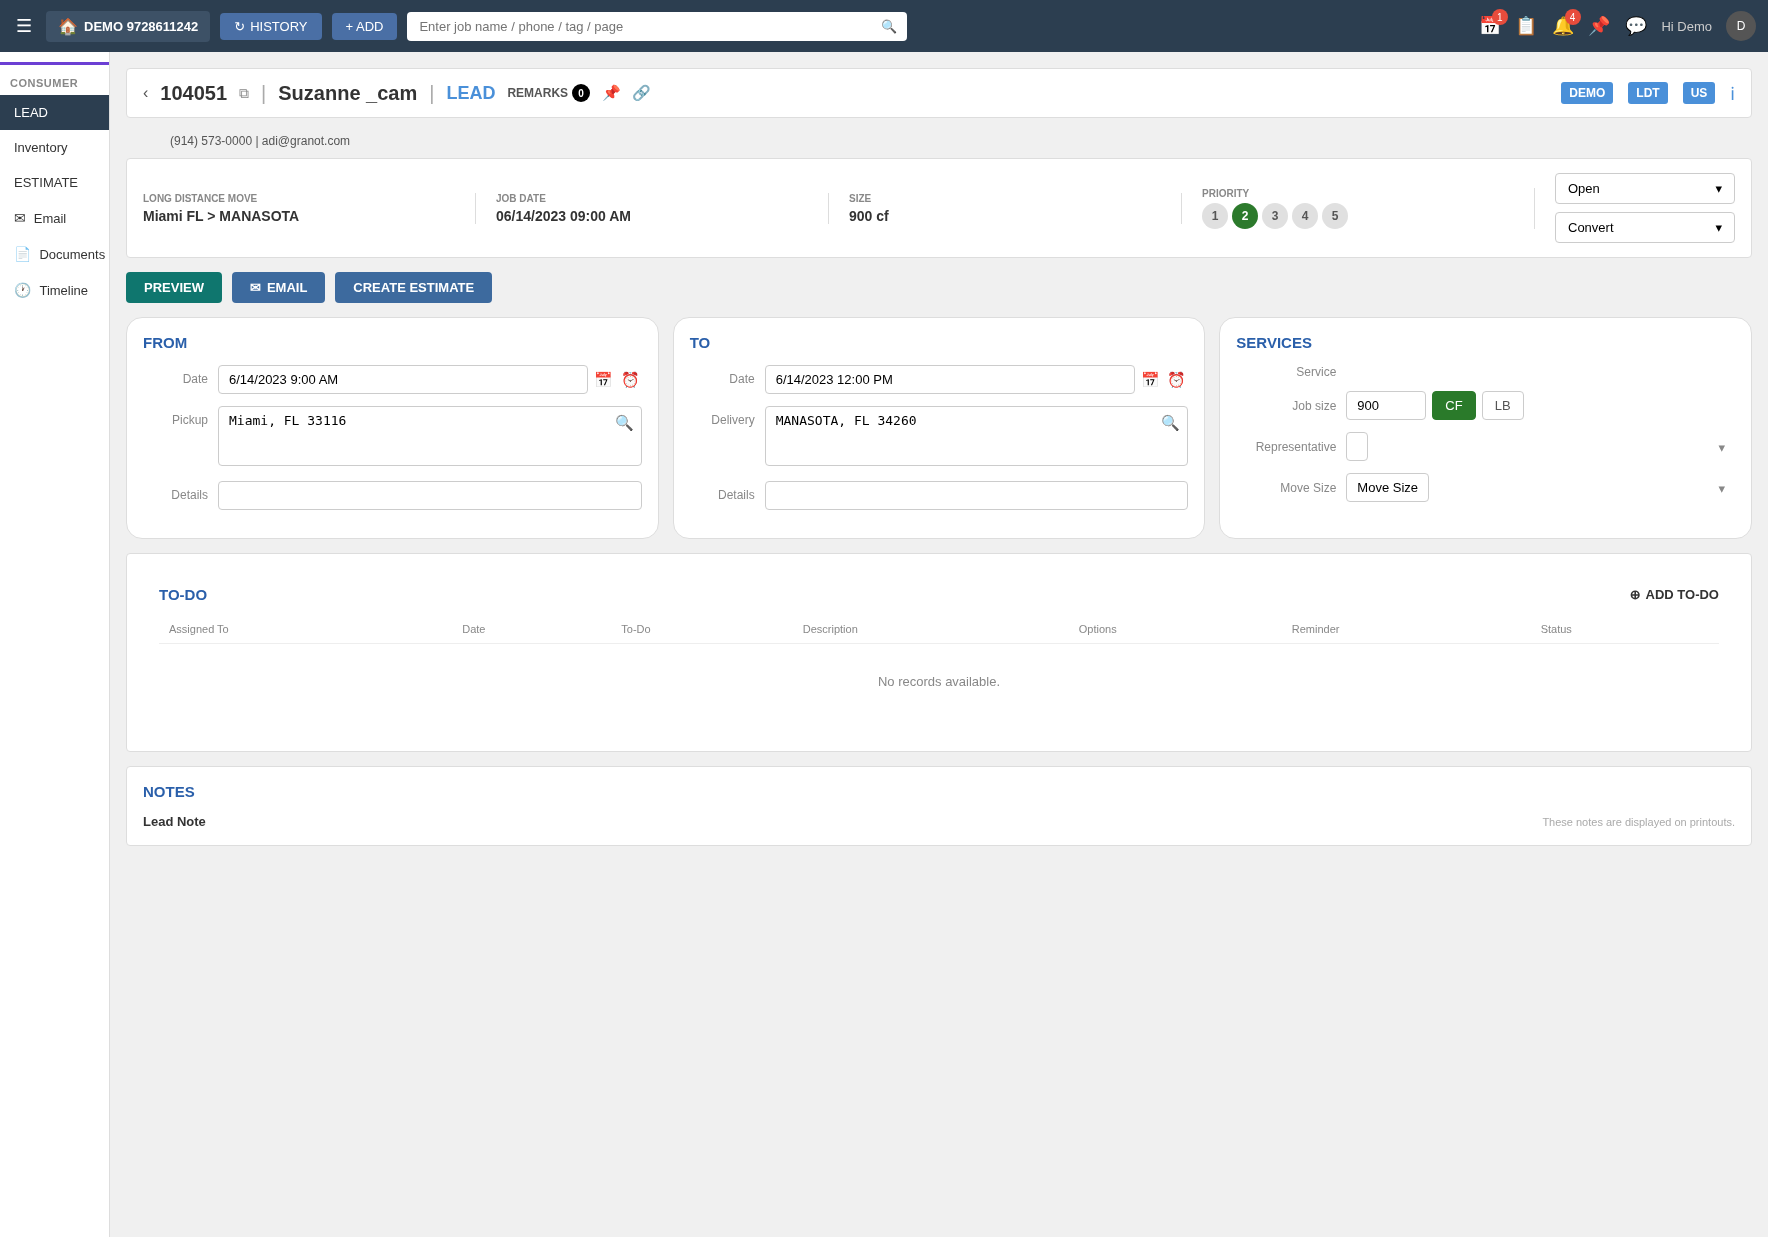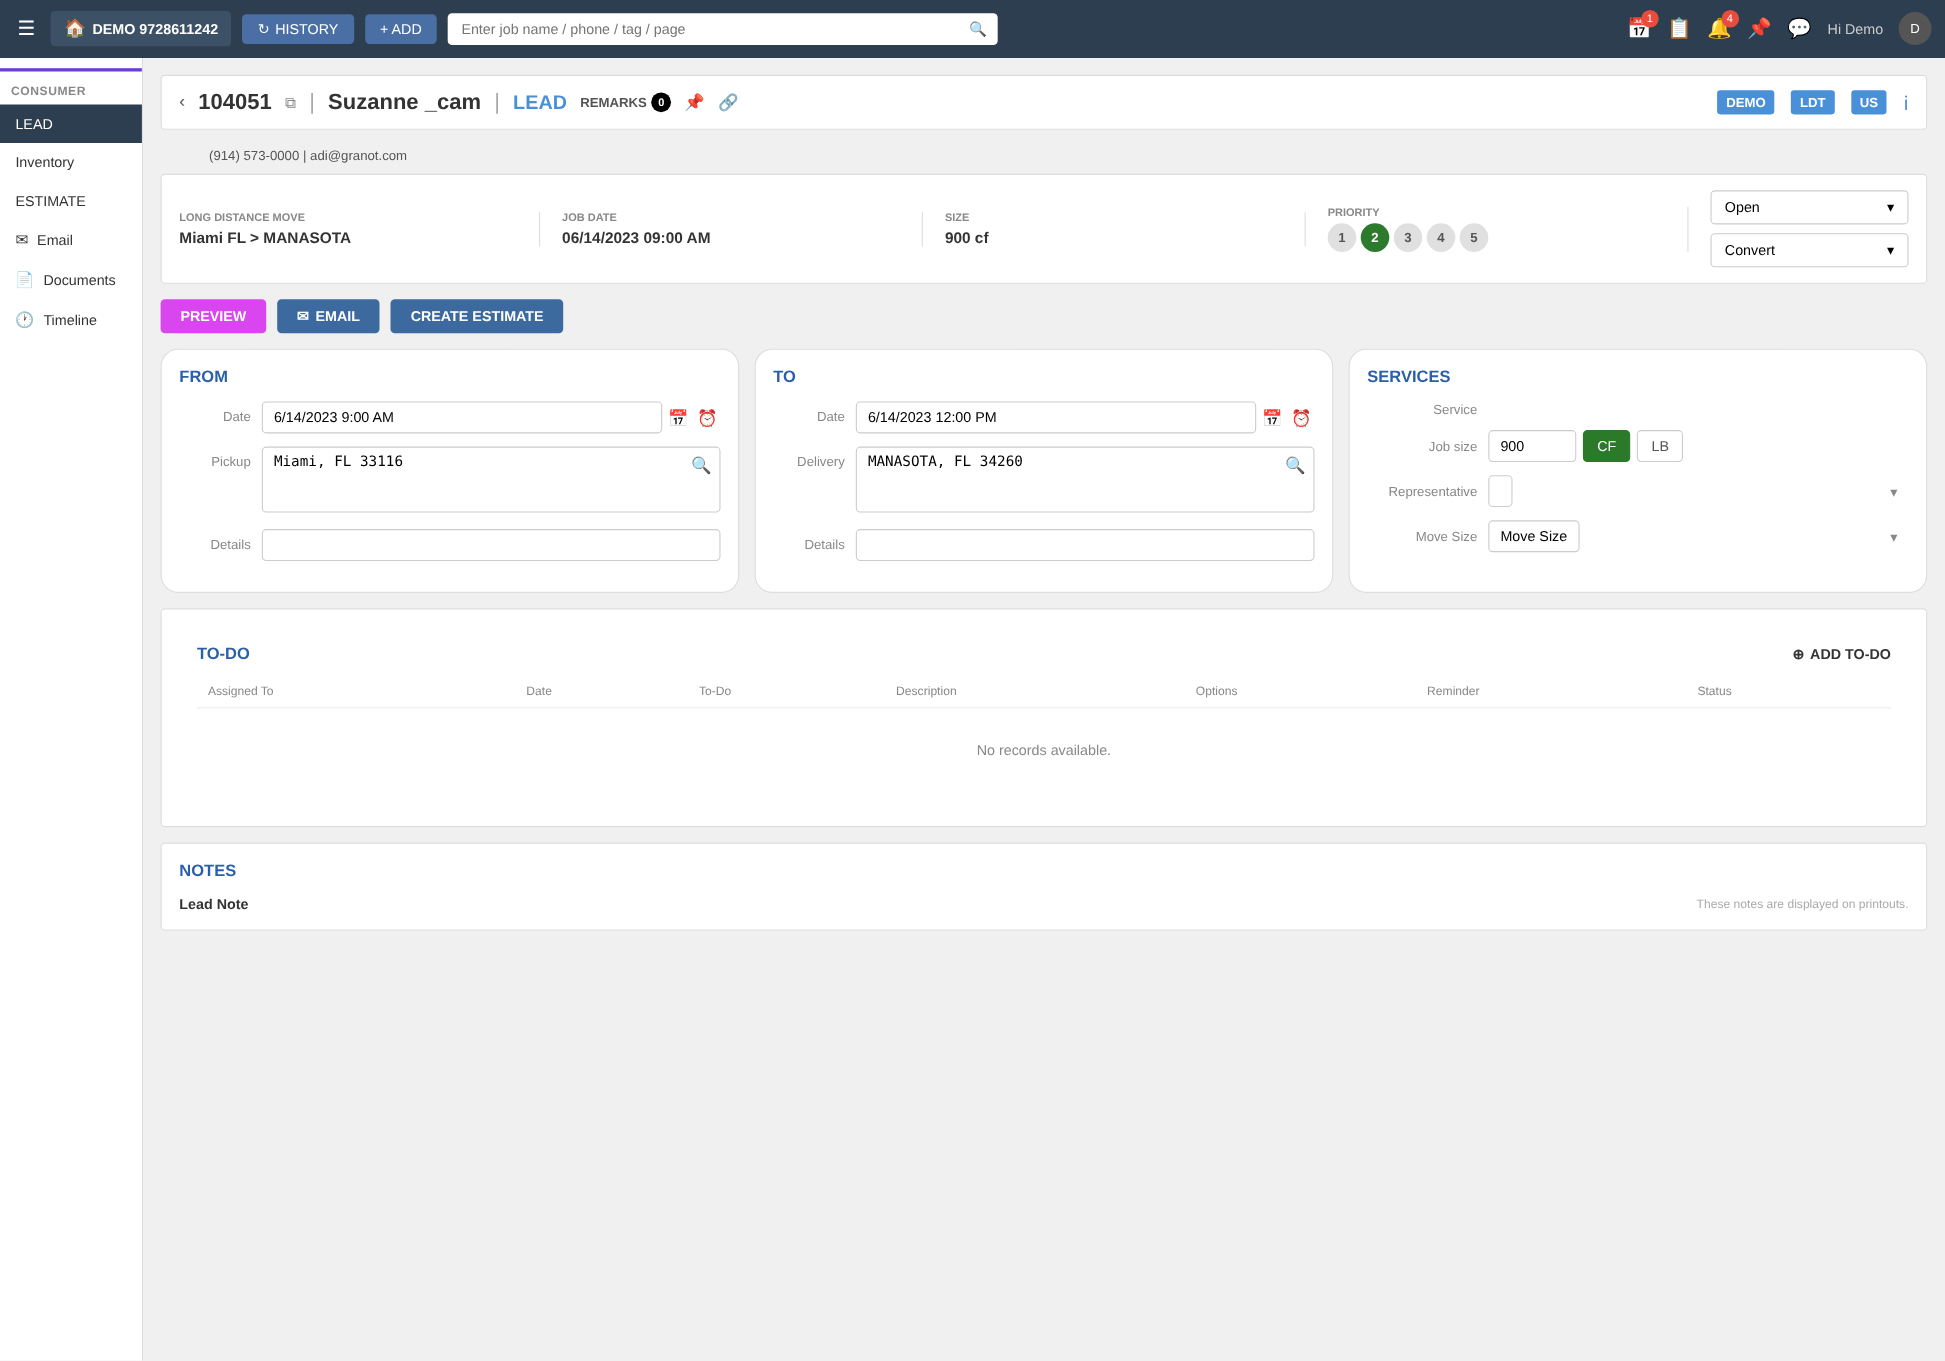--- a/index.html
+++ b/index.html
@@ -22,21 +22,21 @@
     .top-nav .nav-icons { display: flex; align-items: center; gap: 14px; margin-left: auto; }
     .top-nav .nav-icon { position: relative; cursor: pointer; font-size: 18px; color: #ccc; }
     .top-nav .badge { position: absolute; top: -6px; right: -6px; background: #e74c3c; color: #fff; border-radius: 50%; width: 16px; height: 16px; font-size: 10px; display: flex; align-items: center; justify-content: center; }
     .top-nav .hi-user { font-size: 13px; color: #ccc; }
     .top-nav .avatar { width: 30px; height: 30px; background: #555; border-radius: 50%; display: flex; align-items: center; justify-content: center; color: #fff; font-size: 12px; cursor: pointer; }
 
     
     .layout { display: flex; margin-top: 52px; min-height: calc(100vh - 52px); }
 
     
-    .sidebar { width: 130px; background: #fff; border-right: 1px solid #ddd; flex-shrink: 0; padding-top: 10px; }
+    .sidebar { width: 110px; background: #fff; border-right: 1px solid #ddd; flex-shrink: 0; padding-top: 10px; }
     .sidebar-section { padding: 12px 10px 6px 10px; font-size: 11px; font-weight: bold; color: #888; letter-spacing: 0.5px; border-top: 3px solid #6c3fd4; }
     .sidebar-item { padding: 10px 14px; cursor: pointer; font-size: 13px; color: #333; display: flex; align-items: center; gap: 8px; }
     .sidebar-item.active { background: #2c3e50; color: #fff; }
     .sidebar-item .si-icon { font-size: 14px; }
 
     
     .main { flex: 1; padding: 16px; overflow: auto; background: #f0f0f0; }
 
     
     .header-bar { background: #fff; border: 1px solid #ddd; border-radius: 4px; padding: 12px 16px; margin-bottom: 14px; display: flex; align-items: center; gap: 12px; }
@@ -67,21 +67,21 @@
     .priority-dots { display: flex; gap: 4px; margin-top: 4px; }
     .priority-dot { width: 26px; height: 26px; border-radius: 50%; background: #e0e0e0; color: #555; display: flex; align-items: center; justify-content: center; font-size: 12px; font-weight: bold; cursor: pointer; }
     .priority-dot.active { background: #2c7a2c; color: #fff; }
     .info-card .action-section { display: flex; flex-direction: column; gap: 8px; min-width: 180px; }
     .dropdown-btn { display: flex; align-items: center; justify-content: space-between; padding: 7px 12px; border: 1px solid #ccc; border-radius: 4px; background: #fff; cursor: pointer; font-size: 13px; }
     .dropdown-btn.open-btn { background: #fff; }
     .dropdown-btn.convert-btn { background: #fff; }
 
     
     .action-btns { display: flex; gap: 10px; margin-bottom: 14px; }
-    .btn-preview { background: #d946ef; color: #fff; border: none; padding: 8px 18px; border-radius: 4px; cursor: pointer; font-size: 13px; font-weight: bold; }
+    .btn-preview { background: #0f766e; color: #fff; border: none; padding: 8px 18px; border-radius: 4px; cursor: pointer; font-size: 13px; font-weight: bold; }
     .btn-email { background: #3d6a9e; color: #fff; border: none; padding: 8px 18px; border-radius: 4px; cursor: pointer; font-size: 13px; font-weight: bold; display: flex; align-items: center; gap: 6px; }
     .btn-create-estimate { background: #3d6a9e; color: #fff; border: none; padding: 8px 18px; border-radius: 4px; cursor: pointer; font-size: 13px; font-weight: bold; }
 
     
     .panels-row { display: flex; gap: 14px; margin-bottom: 14px; }
     .panel { background: #fff; border: 1px solid #ddd; border-radius: 16px; padding: 16px; }
     .panel-from { flex: 1; }
     .panel-to { flex: 1; }
     .panel-services { flex: 1; }
     .panel-title { font-size: 15px; font-weight: bold; color: #2a5faa; margin-bottom: 14px; }

